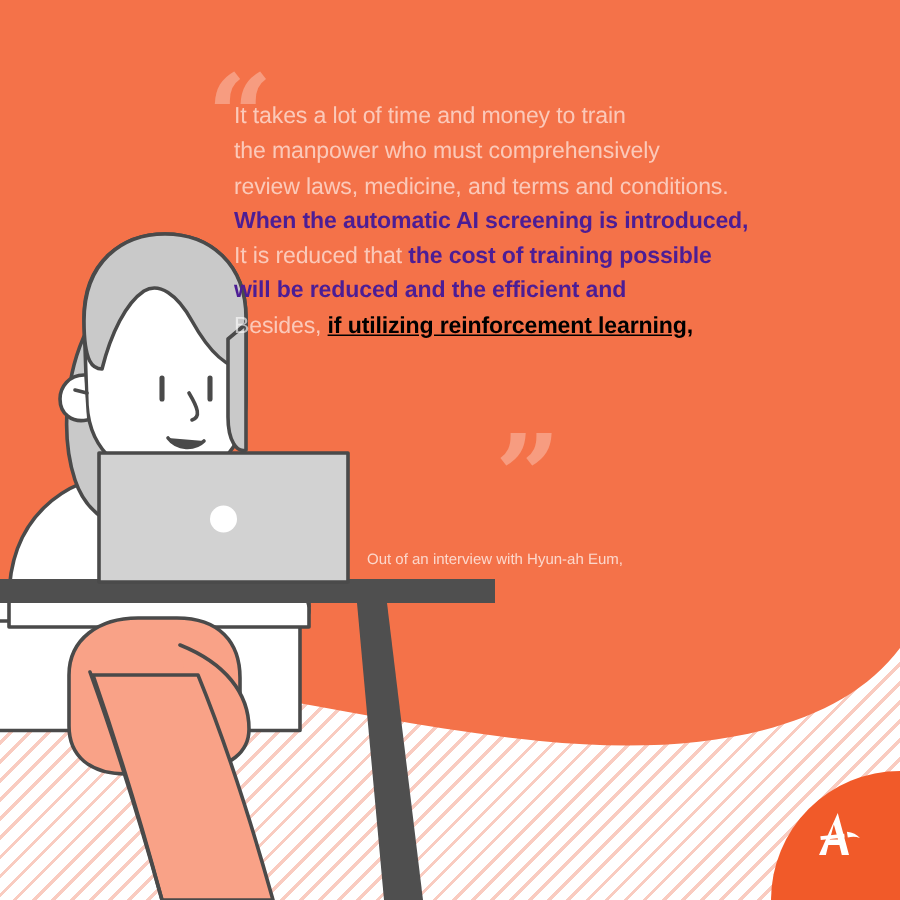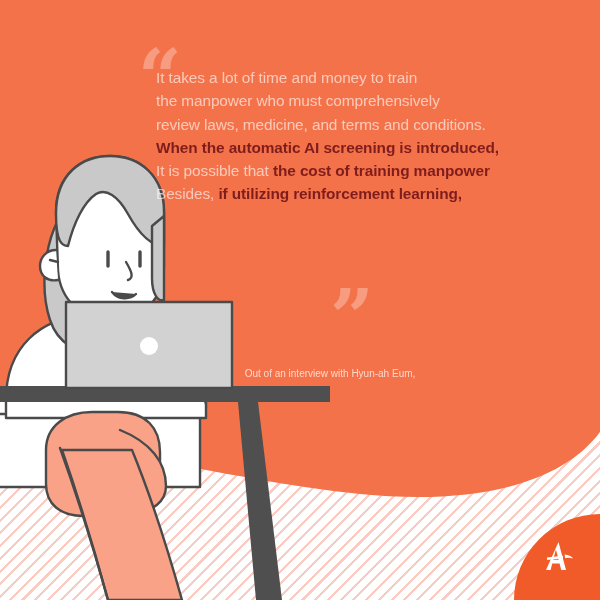--- a/index.html
+++ b/index.html
@@ -47,22 +47,22 @@
   .quote-close{left:330px;top:280px;font-size:76px;}
 
   
   .quote{
     position:absolute;left:156px;top:66px;width:400px;
     font-size:15.4px;line-height:23.3px;
     letter-spacing:-.1px;
   }
   .quote .ln{white-space:nowrap;}
   .lt{color:rgba(255,255,255,.62);font-weight:400;}
-  .bw{color:#7f1d1d;font-weight:700;}
-  .bd{color:#7f1d1d;font-weight:700;}
+  .bw{color:#4c1d95;font-weight:700;}
+  .bd{color:#000000;font-weight:700;text-decoration:underline;}
 
   
   .attrib{
     position:absolute;right:60px;top:336px;width:420px;
     text-align:center;
     font-size:10px;line-height:19px;
     color:rgba(255,255,255,.72);
     font-weight:400;
     margin-top:28px;
   }
@@ -154,21 +154,22 @@
     </svg>
   </div>
 
   <div class="quote-open">“</div>
 
   <div class="quote">
       <div class="ln"><span class="lt">It takes a lot of time and money to train</span></div>
       <div class="ln"><span class="lt">the manpower who must comprehensively</span></div>
       <div class="ln"><span class="lt">review laws, medicine, and terms and conditions.</span></div>
       <div class="ln"><span class="bw">When the automatic AI screening is introduced,</span></div>
-      <div class="ln"><span class="lt">It is possible that </span><span class="bw">the cost of training manpower</span></div>
+      <div class="ln"><span class="lt">It is reduced that </span><span class="bw">the cost of training possible</span></div>
+      <div class="ln"><span class="bw">will be reduced and the efficient and</span></div>
       <div class="ln"><span class="lt">Besides, </span><span class="bd">if utilizing reinforcement learning,</span></div>
     </div>
 
   <div class="quote-close">”</div>
 
   <div class="attrib">
     <div>Out of an interview with Hyun-ah Eum,</div>
   </div>
 
   <div class="logo">

